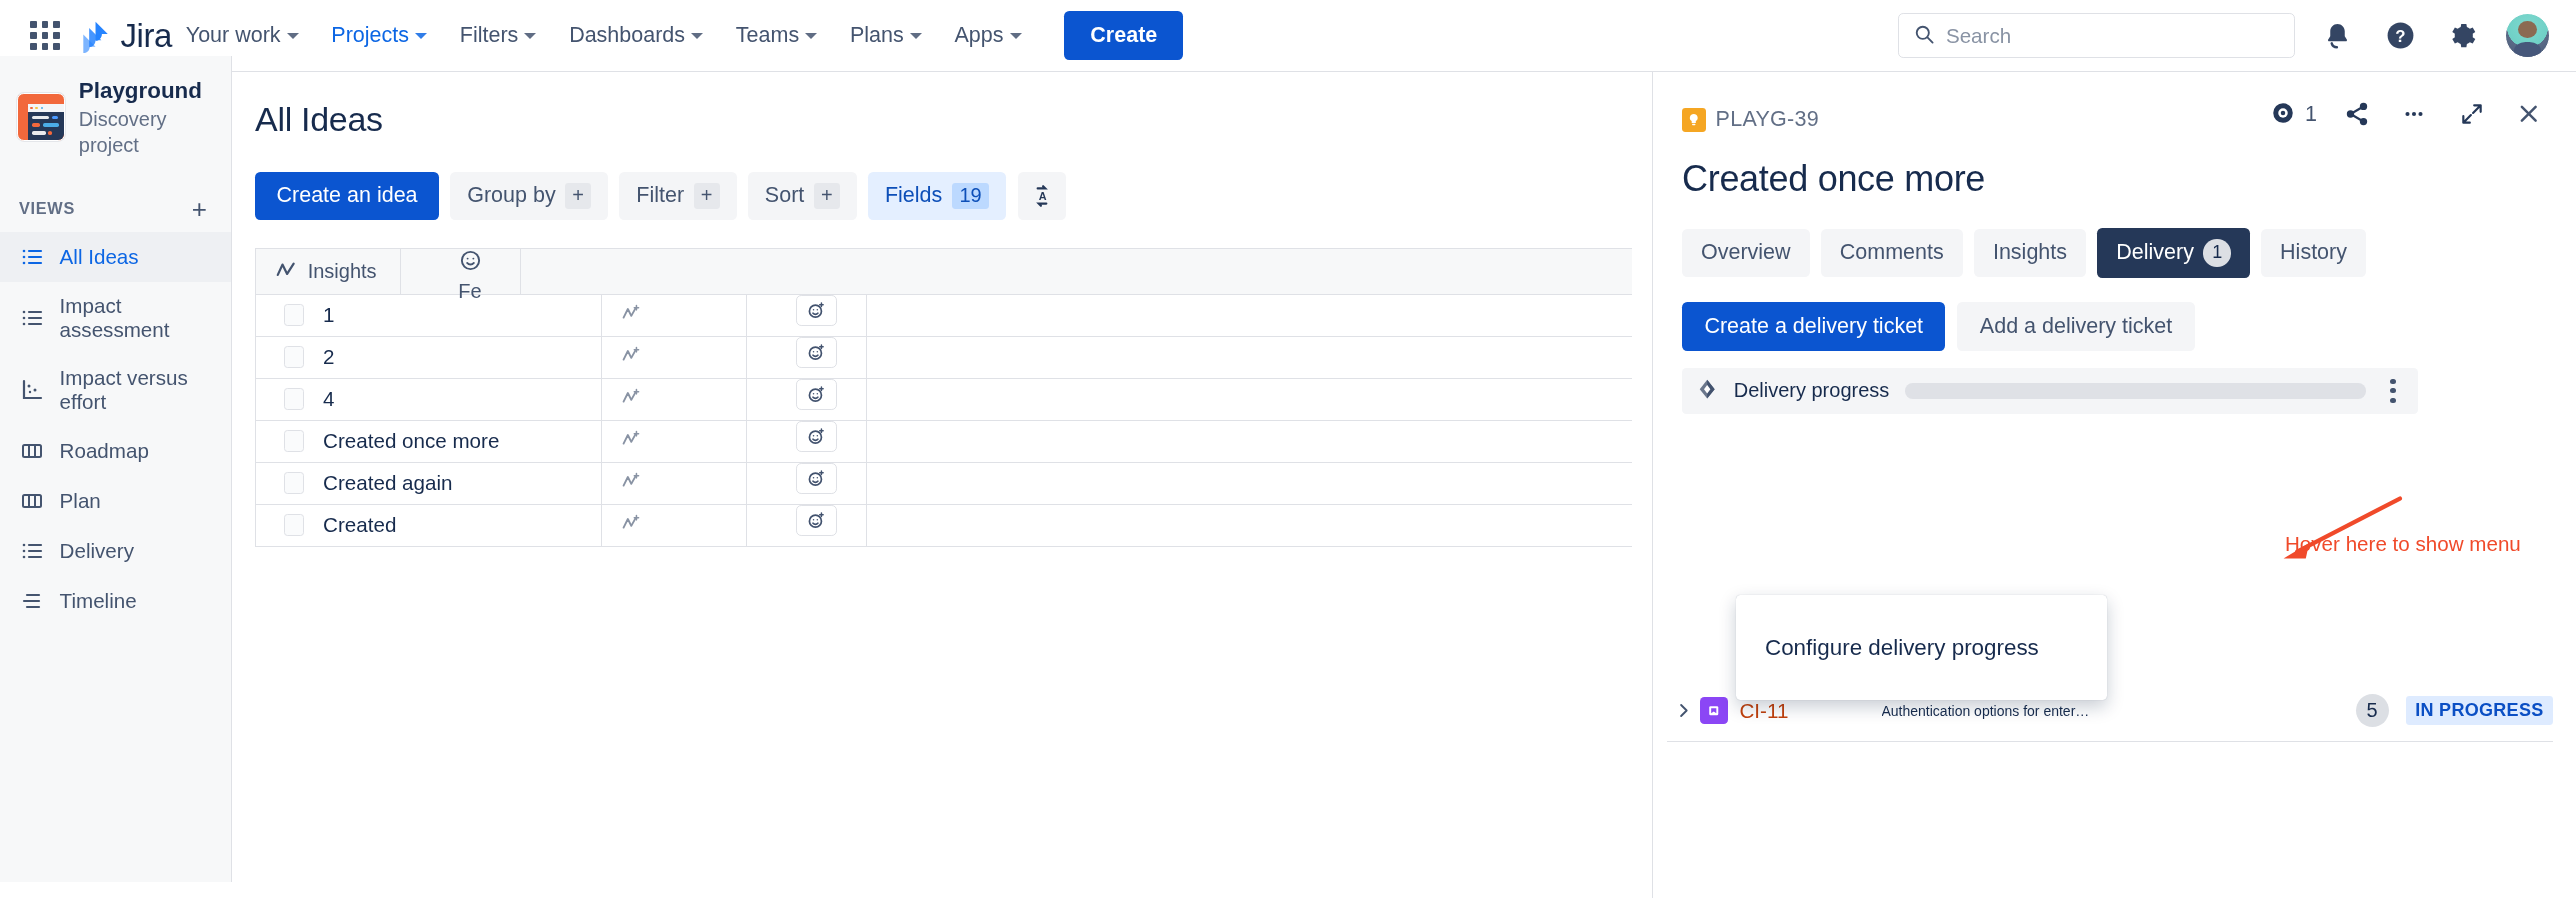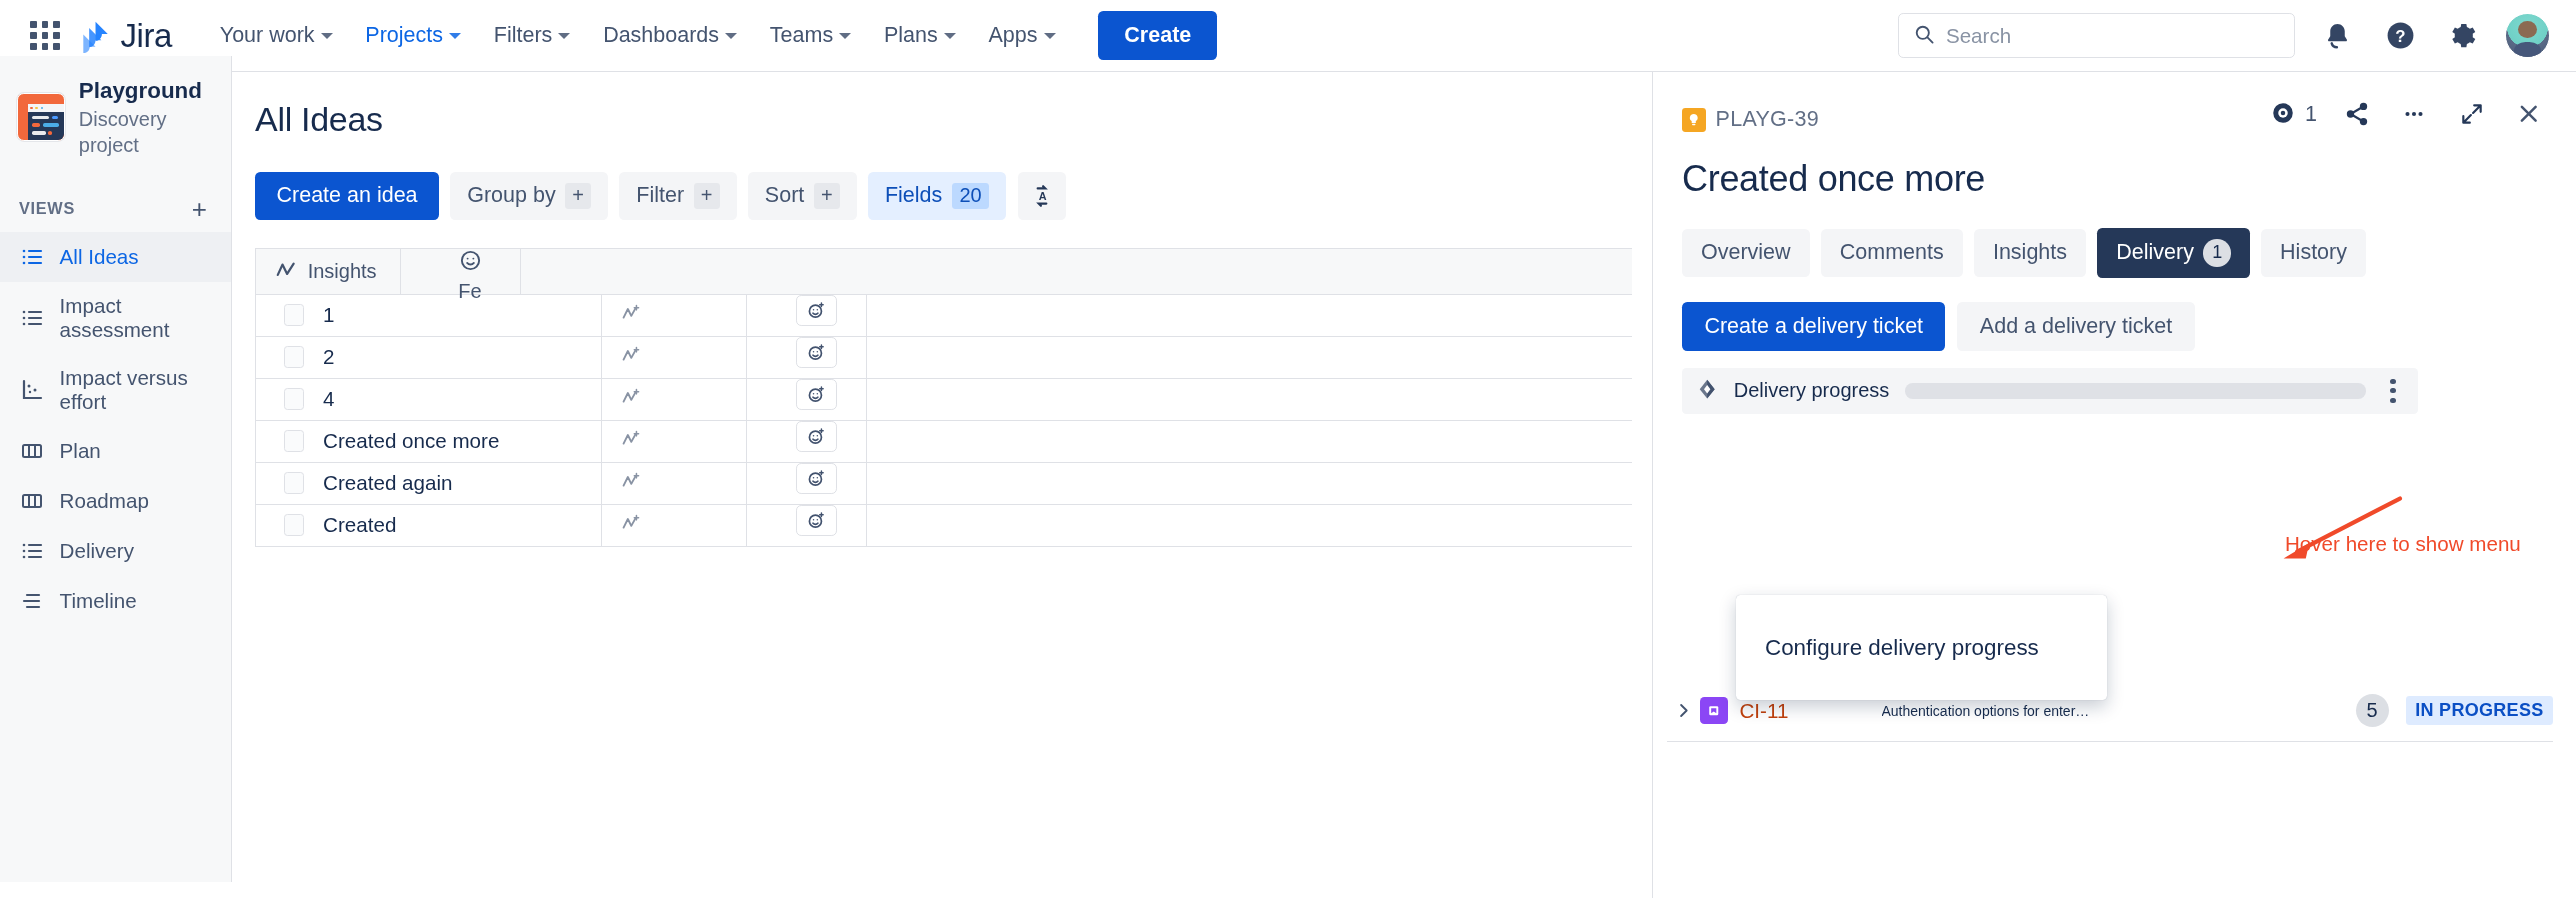--- a/index.html
+++ b/index.html
@@ -15,21 +15,21 @@
   
   .topnav {
     position: absolute; top: 0; left: 0; width: 2576px; height: 72px;
     background: #ffffff; border-bottom: 0.9px solid #dfe1e6;
     display: flex; align-items: center; padding: 0 26px;
   }
   .apps-grid { width: 38px; height: 38px; display: flex; align-items: center; justify-content: center; margin-right: 13.8px; cursor: pointer; }
   .apps-grid .g { display: grid; grid-template-columns: repeat(3, 6.9px); grid-template-rows: repeat(3, 6.9px); gap: 4.3px; }
   .apps-grid .g i { width: 6.9px; height: 6.9px; background: #44546f; border-radius: 0.9px; display: block; }
 
-  .brand { display: flex; align-items: center; gap: 8.6px; margin-right: 34px; cursor: pointer; justify-content: flex-end; }
+  .brand { display: flex; align-items: center; gap: 8.6px; cursor: pointer; justify-content: flex-end; }
   .brand-logo { width: 34px; height: 34px; position: relative; }
   .brand-name { font-size: 33px; font-weight: 400; color: #172b4d; letter-spacing: -0.4px; }
 
   .nav-items { display: flex; align-items: center; gap: 5.2px; }
   .nav-item {
     display: flex; align-items: center; gap: 6px;
     padding: 8.6px 13.8px; border-radius: 4.3px; cursor: pointer;
     font-size: 21.5px; color: #44546f; white-space: nowrap;
   }
   .nav-item.active { color: #0c66e4; font-weight: 500; }
@@ -396,32 +396,32 @@
       </div>
 
       <div class="side-item">
         <span class="side-icon">
           <svg width="24" height="24" viewBox="0 0 24 24" fill="none" stroke="#44546f" stroke-width="2">
             <rect x="3" y="6" width="18" height="12" rx="1.5"></rect>
             <line x1="9" y1="6" x2="9" y2="18"></line>
               <line x1="15" y1="6" x2="15" y2="18"></line>
           </svg>
         </span>
-        <span>Plan</span>
+        <span>Roadmap</span>
       </div>
 
       <div class="side-item">
         <span class="side-icon">
           <svg width="24" height="24" viewBox="0 0 24 24" fill="none" stroke="#44546f" stroke-width="2">
             <rect x="3" y="6" width="18" height="12" rx="1.5"></rect>
             <line x1="9" y1="6" x2="9" y2="18"></line>
               <line x1="15" y1="6" x2="15" y2="18"></line>
           </svg>
         </span>
-        <span>Roadmap</span>
+        <span>Plan</span>
       </div>
 
       <div class="side-item">
         <span class="side-icon">
           <svg width="24" height="24" viewBox="0 0 24 24" fill="none" stroke="#44546f" stroke-width="2.2" stroke-linecap="round">
             <circle cx="4" cy="6" r="1.3" fill="#44546f" stroke="none"></circle>
               <line x1="9" y1="6" x2="21" y2="6"></line>
             <circle cx="4" cy="12" r="1.3" fill="#44546f" stroke="none"></circle>
               <line x1="9" y1="12" x2="21" y2="12"></line>
             <circle cx="4" cy="18" r="1.3" fill="#44546f" stroke="none"></circle>
@@ -461,21 +461,21 @@
         <span class="pluschip">+</span>
       </button>
 
       <button class="tb-btn">
         <span>Sort</span>
         <span class="pluschip">+</span>
       </button>
 
       <button class="tb-btn fields">
         <span>Fields</span>
-        <span class="countchip">20</span>
+        <span class="countchip">19</span>
       </button>
 
       <button class="tb-icon-btn">
         <svg width="26" height="26" viewBox="0 0 24 24" fill="none" stroke="#253858" stroke-width="2" stroke-linecap="round">
           <path d="M8 5h7l-2-2M16 19H9l2 2"></path>
           <text x="12.5" y="16" font-size="10" font-weight="700" fill="#253858" stroke="none" text-anchor="middle" font-family="Liberation Sans, sans-serif">A</text>
         </svg>
       </button>
     </div>
 

